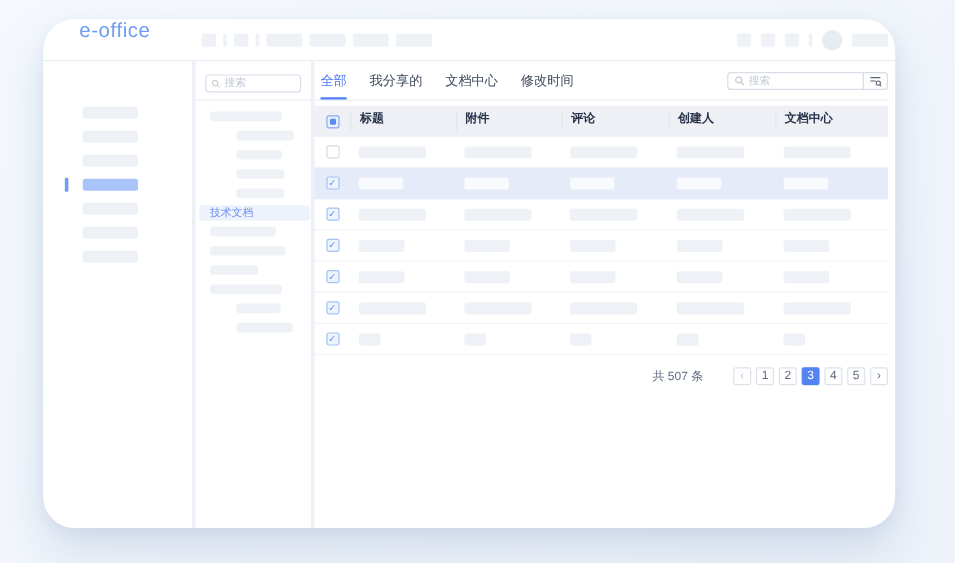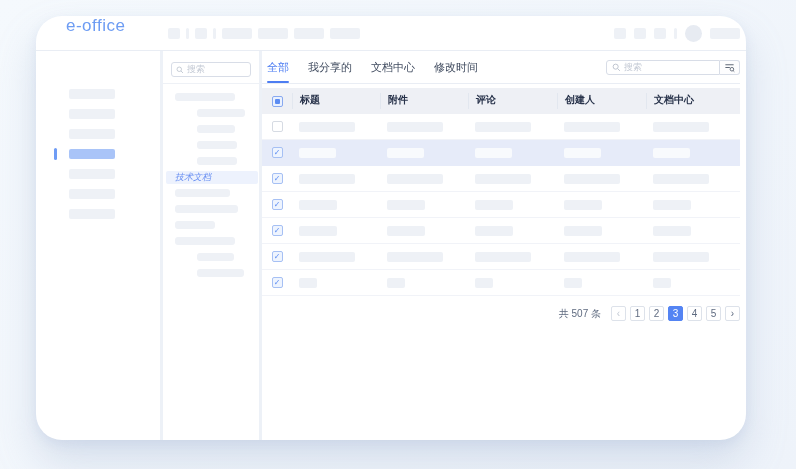--- a/index.html
+++ b/index.html
@@ -31,21 +31,21 @@
     background:#eef1f6; margin-bottom:10px; }
   .side-item.active { background:#a9c4f8; }
   .side-item.active::before { content:""; position:absolute; left:-15px; top:-1px;
     width:3px; height:12px; border-radius:1.5px; background:#6f9cf5; }
   
   .treepanel { width:96px; }
   .tree-search-wrap { padding:11px 8px 6px 8px; border-bottom:1px solid #eef1f6; }
   .tree-search { height:15px; border:1px solid #d8dde7; border-radius:3px;
     display:flex; align-items:center; gap:3px; padding:0 4px; background:#fff; }
   .tree-search .ph, .m-search .ph { font-size:9px; color:#c3c9d4; }
-  .tree-items { padding-top:5px;font-style:italic; }
+  .tree-items { padding-top:5px; }
   .tree-row { height:16px; display:flex; align-items:center; }
   .tree-row .skel { height:8px; border-radius:3px; background:#eef1f6; }
   .tree-row.active { background:#edf2fd; border-radius:2px; margin:0 1px 0 3px; height:13px;
     margin-top:2px; margin-bottom:1px; }
   .tree-row.active span { font-size:9px; color:#698ff2; padding-left:9px; }
   
   .main { flex:1; padding-right:6px; }
   .tabsbar { height:33px; display:flex; align-items:center; justify-content:space-between;
     border-bottom:1px solid #e9edf4; }
   .tabs { display:flex; gap:19px; padding-left:5px; height:100%; }
@@ -74,21 +74,21 @@
   .checkbox { width:11px; height:11px; border-radius:2px; border:1px solid #d6dbe3;
     background:#fff; display:flex; align-items:center; justify-content:center; cursor:pointer; }
   .checkbox.checked { border-color:#a6c0f4; background:#eef4fe; }
   .checkbox .tick { font-size:8px; line-height:8px; color:#5c8cf2;
     font-family:"DejaVu Sans",sans-serif; }
   .checkbox.ind { border-color:#88a9f0; background:#eaf1fe; }
   .checkbox.ind .inner { width:5px; height:5px; border-radius:1px; background:#5c8cf2; }
   
   .pagination { margin-top:10px; display:flex; justify-content:flex-end; align-items:center;
     gap:4px; font-size:10px; }
-  .pg-total { color:#5f6b80; margin-right:6px; }
+  .pg-total { color:#5f6b80; margin-right:21px; }
   .pg-btn { min-width:15px; height:15px; border:1px solid #dde2ea; border-radius:2px;
     background:#fff; color:#5f6b80; display:flex; align-items:center; justify-content:center;
     cursor:pointer; font-size:10px; line-height:1; padding:0; }
   .pg-btn.prev { color:#c3c9d4; }
   .pg-btn.active { background:#5484f3; border-color:#5484f3; color:#fff; }
 </style>
 </head>
 <body>
 
 <div class="card">

